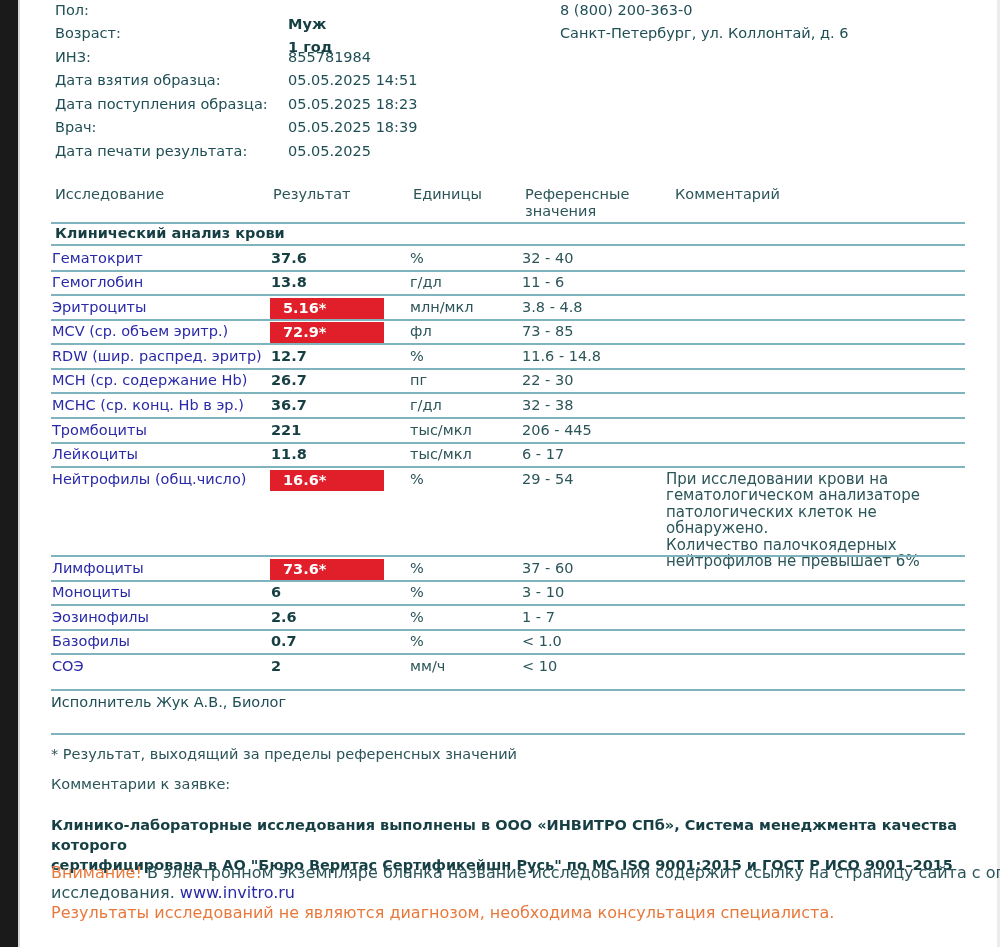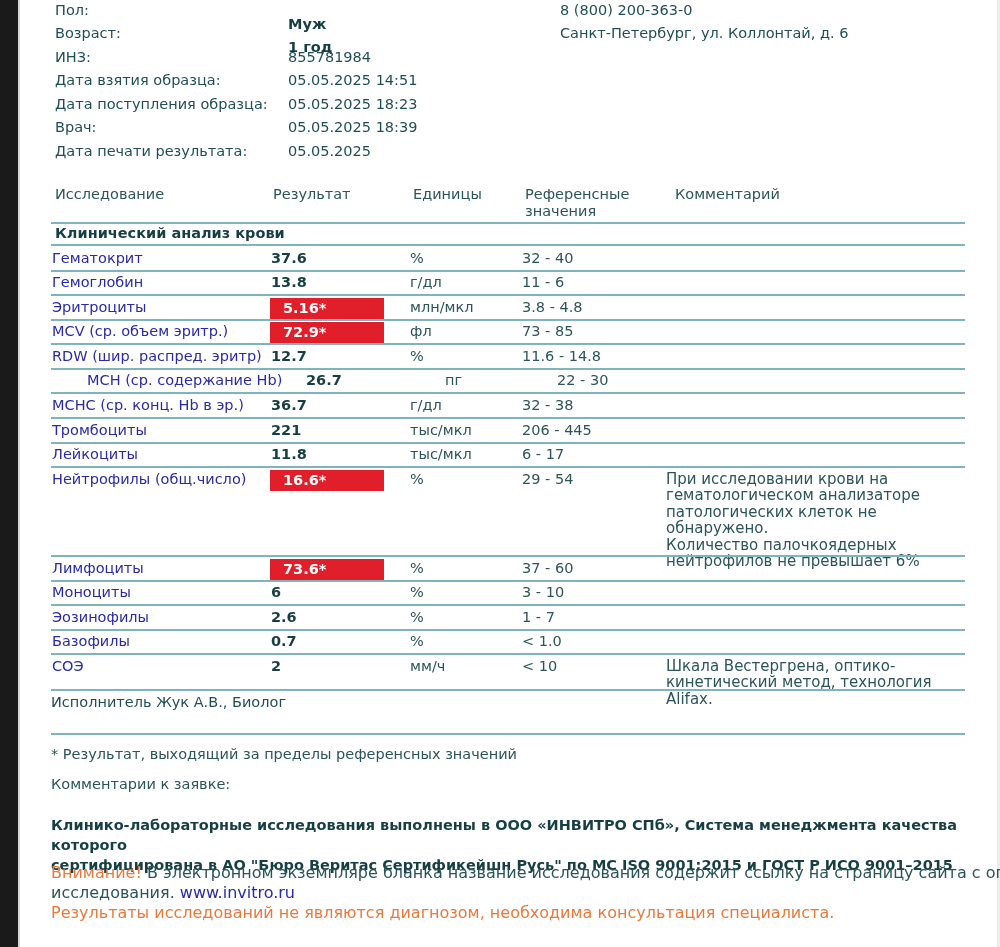--- a/index.html
+++ b/index.html
@@ -117,21 +117,21 @@
       <div class="c-ref">73 - 85</div>
     </div>
     <div class="hline" style="top: 343px;"></div>
     <div class="row" style="top: 346px;">
       <div class="c-name">RDW (шир. распред. эритр)</div>
       <div class="c-res">12.7</div>
       <div class="c-unit">%</div>
       <div class="c-ref">11.6 - 14.8</div>
     </div>
     <div class="hline" style="top: 368px;"></div>
-    <div class="row" style="top: 370px; margin-left: 35px;">
+    <div class="row" style="top: 370px;">
       <div class="c-name">MCH (ср. содержание Hb)</div>
       <div class="c-res">26.7</div>
       <div class="c-unit">пг</div>
       <div class="c-ref">22 - 30</div>
     </div>
     <div class="hline" style="top: 392px;"></div>
     <div class="row" style="top: 395px;">
       <div class="c-name">MCHC (ср. конц. Hb в эр.)</div>
       <div class="c-res">36.7</div>
       <div class="c-unit">г/дл</div>
@@ -190,22 +190,20 @@
       <div class="c-res">0.7</div>
       <div class="c-unit">%</div>
       <div class="c-ref">&lt; 1.0</div>
     </div>
     <div class="hline" style="top: 653px;"></div>
     <div class="row" style="top: 656px;">
       <div class="c-name">СОЭ</div>
       <div class="c-res">2</div>
       <div class="c-unit">мм/ч</div>
       <div class="c-ref">&lt; 10</div>
-      <div class="c-com">Шкала Вестергрена, оптико-
-кинетический метод, технология Alifax.</div>
     </div>
     <div class="hline" style="top: 689px;"></div>
   </div>
 
 <div class="txt dark" style="left:51px; top:694px;">Исполнитель Жук А.В., Биолог</div>
 <div class="hline" style="top:733px"></div>
 
 <div class="footer-note" style="top:746px">* Результат, выходящий за пределы референсных значений</div>
 <div class="footer-note" style="top:776px">Комментарии к заявке:</div>
 <div class="cert">Клинико-лабораторные исследования выполнены в ООО «ИНВИТРО СПб», Система менеджмента качества которого

